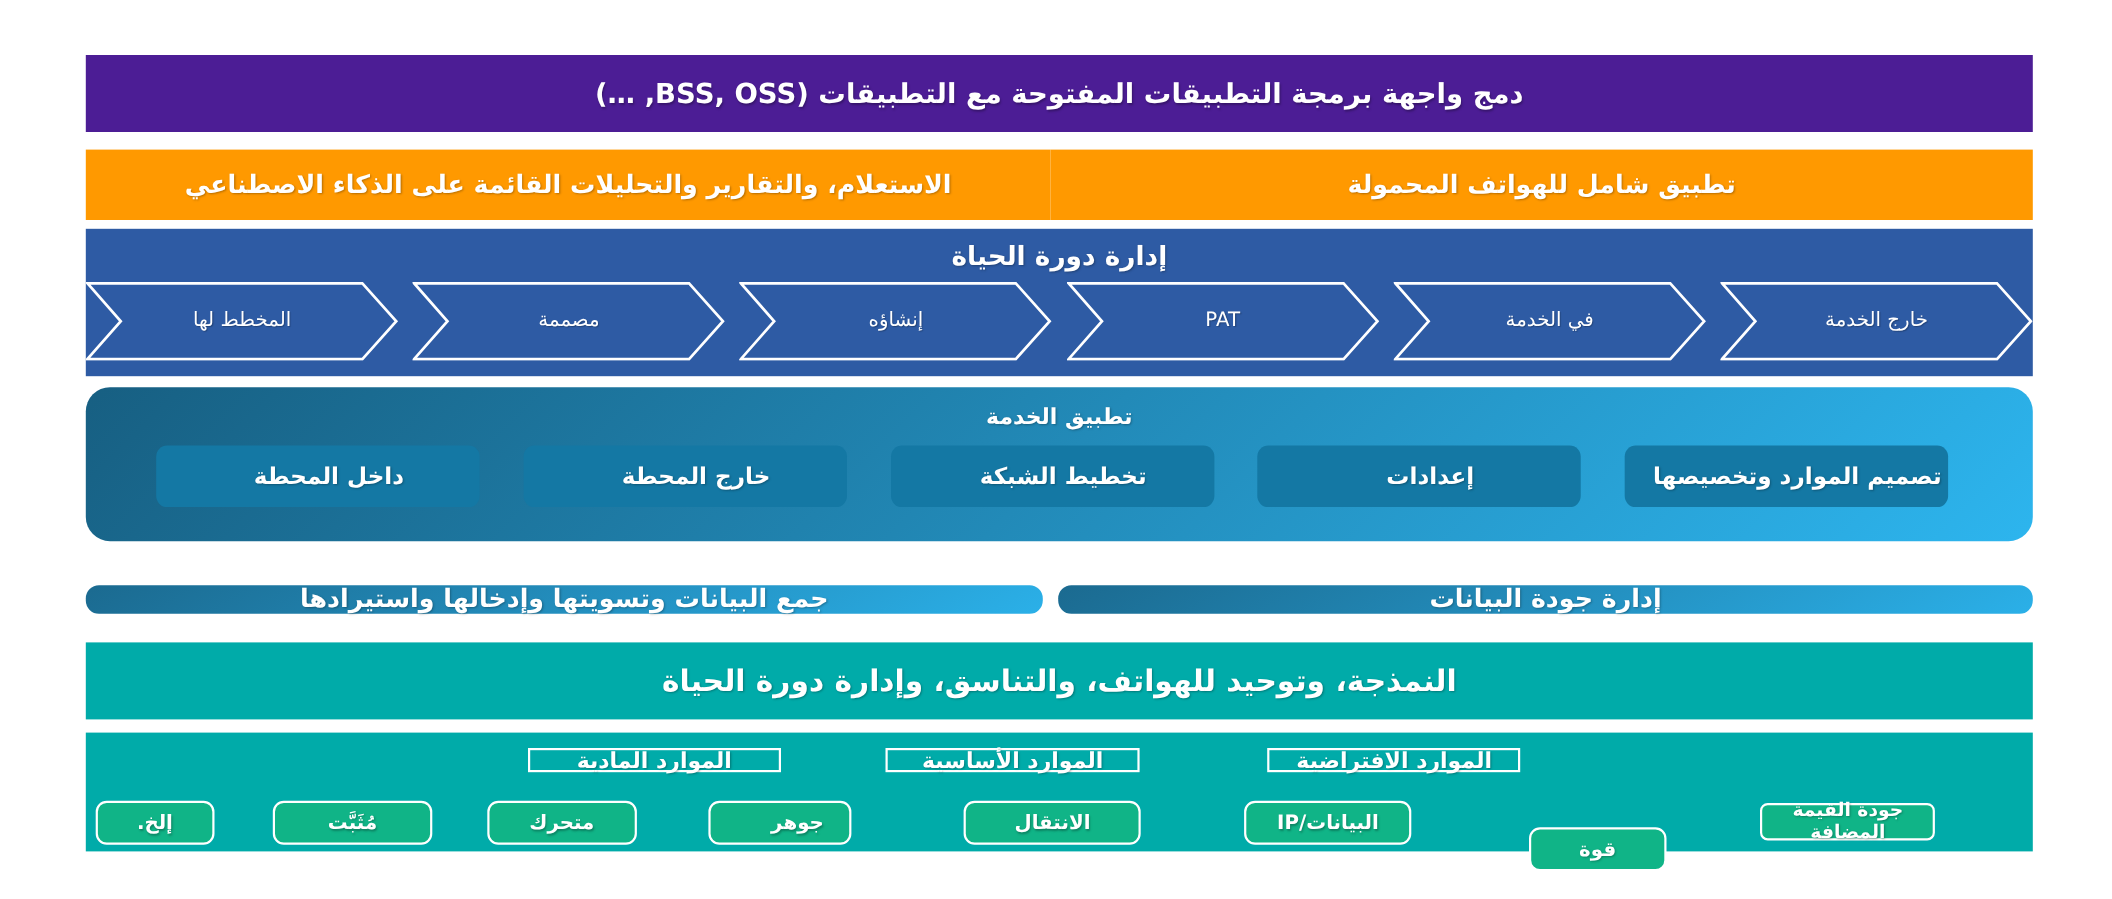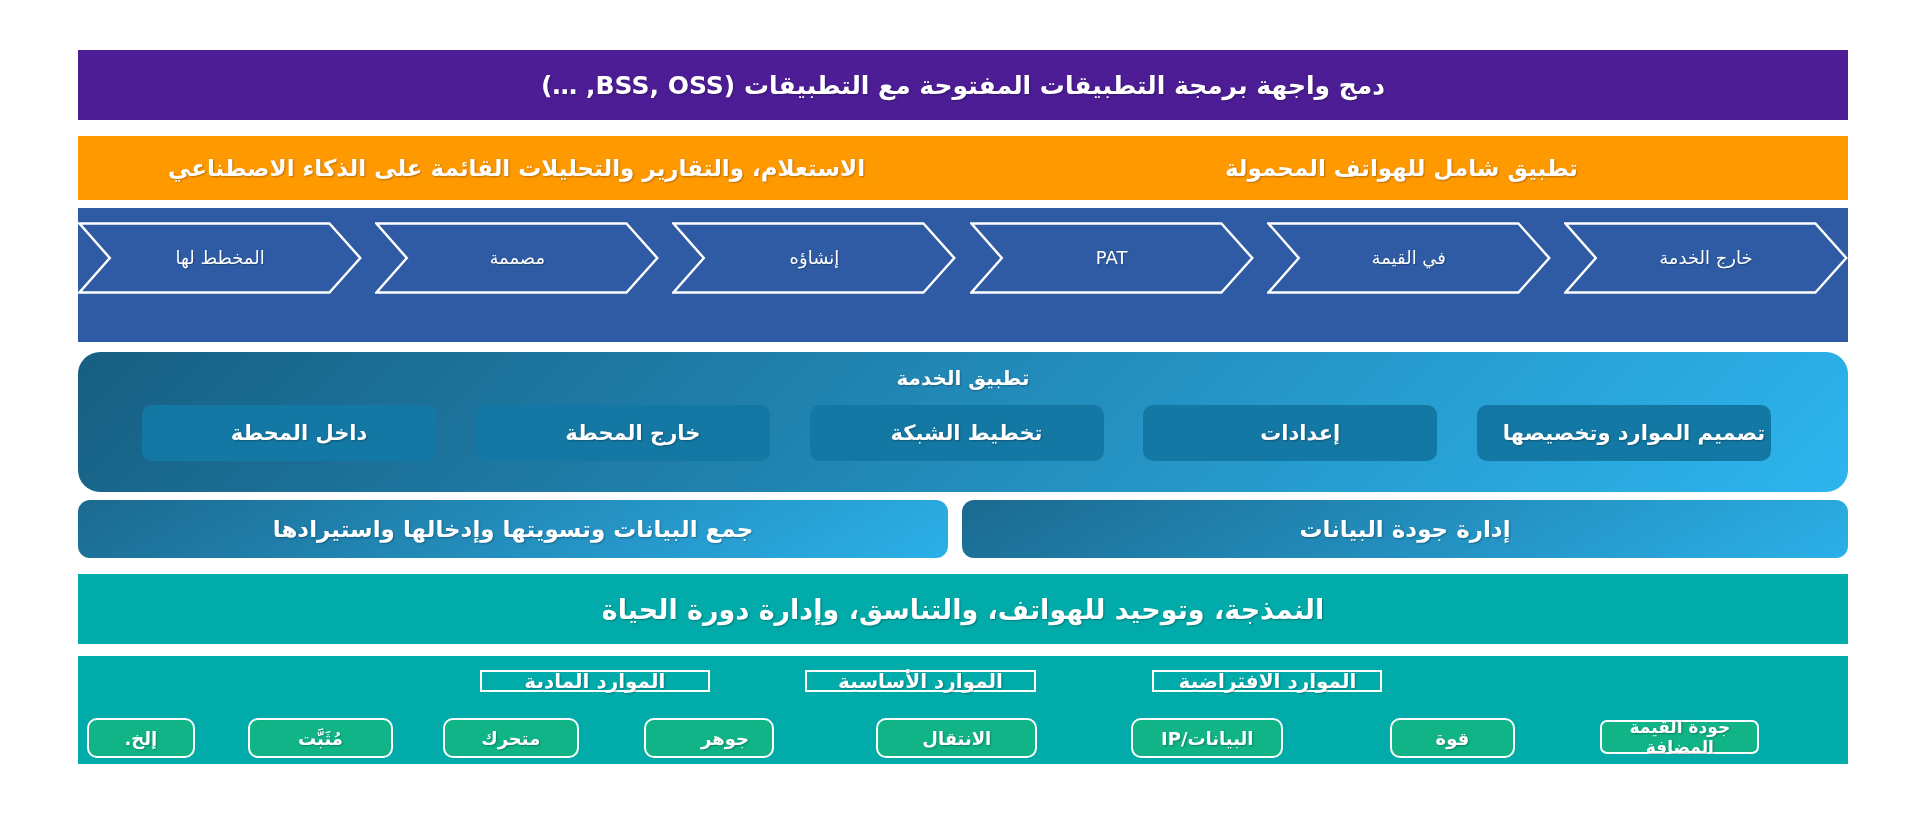--- a/index.html
+++ b/index.html
@@ -33,21 +33,21 @@
   
   .service{height:140px;border-radius:22px;background:linear-gradient(135deg,#175F82 0%,#2DB5EE 100%);
     margin-bottom:8px;padding-top:10px;}
   .service-title{font-size:20px;line-height:32px;}
   .modules{display:flex;justify-content:space-between;padding:11px 77px 0 64px;}
   .module-box{width:294px;height:56px;background:#1478A4;border-radius:10px;
     display:flex;align-items:center;justify-content:center;padding-left:20px;}
   .module-box .bar-text{font-size:21px;}
 
   
-  .data-row{display:flex;gap:14px;height:58px;margin-bottom:16px;}
+  .data-row{display:flex;gap:14px;height:58px;margin-bottom:26px;align-items:flex-end;}
   .data-bar{display:flex;align-items:center;justify-content:center;border-radius:12px;
     background:linear-gradient(150deg,#1B6A90 0%,#2BB0E8 100%);}
   .data-left{flex:870 0 0;}
   .data-right{flex:886 0 0;}
   .data-row .bar-text{font-size:23px;}
 
   
   .modeling{height:70px;background:#00ABA9;display:flex;align-items:center;justify-content:center;margin-bottom:12px;}
   .modeling .bar-text{font-size:27px;}
 
@@ -61,21 +61,21 @@
   .rg-2{left:60.7%;width:13%;}
   .res-item{position:absolute;top:62px;height:40px;background:#10B487;border:2.5px solid #fff;border-radius:10px;
     display:flex;align-items:center;justify-content:center;}
   .res-item .bar-text{font-size:18px;}
   .ri-0{left:0.5%;width:6.1%;}
   .ri-1{left:9.6%;width:8.2%;}
   .ri-2{left:20.6%;width:7.7%;}
   .ri-3{left:32.0%;width:7.3%;padding-left:32px;}
   .ri-4{left:45.1%;width:9.1%;}
   .ri-5{left:59.5%;width:8.6%;}
-  .ri-6{left:74.1%;width:7.1%;}
+  .ri-6{left:74.1%;width:7.1%;margin-top:24px;}
   .ri-7{left:86.0%;width:9.0%;top:64px;height:34px;border-radius:7px;border-width:2px;}
   .ri-7 .bar-text{font-size:17px;}
 </style>
 </head>
 <body>
 
 <div class="canvas">
   <div class="content">
 
     <div class="gold-bar">
@@ -85,20 +85,21 @@
     <div class="apps-row">
       <div class="app-bar app-left">
         <div class="bar-text" dir="rtl">الاستعلام، والتقارير والتحليلات القائمة على الذكاء الاصطناعي</div>
       </div>
       <div class="app-bar app-right">
         <div class="bar-text" dir="rtl">تطبيق شامل للهواتف المحمولة</div>
       </div>
     </div>
 
     <div class="lifecycle">
+      <div class="bar-text lifecycle-title" dir="rtl">إدارة دورة الحياة</div>
       <div class="stages">
 
         <div class="stage">
           <svg viewBox="0 0 295 72" preserveAspectRatio="none">
             <polygon points="1.5,1.5 261,1.5 293,36 261,70.5 1.5,70.5 33,36" fill="none" stroke="#ffffff" stroke-width="2.5"></polygon>
           </svg>
           <span class="stage-label" dir="rtl">المخطط لها</span>
         </div>
 
         <div class="stage">
@@ -119,21 +120,21 @@
           <svg viewBox="0 0 295 72" preserveAspectRatio="none">
             <polygon points="1.5,1.5 261,1.5 293,36 261,70.5 1.5,70.5 33,36" fill="none" stroke="#ffffff" stroke-width="2.5"></polygon>
           </svg>
           <span class="stage-label">PAT</span>
         </div>
 
         <div class="stage">
           <svg viewBox="0 0 295 72" preserveAspectRatio="none">
             <polygon points="1.5,1.5 261,1.5 293,36 261,70.5 1.5,70.5 33,36" fill="none" stroke="#ffffff" stroke-width="2.5"></polygon>
           </svg>
-          <span class="stage-label" dir="rtl">في القيمة</span>
+          <span class="stage-label" dir="rtl">في الخدمة</span>
         </div>
 
         <div class="stage">
           <svg viewBox="0 0 295 72" preserveAspectRatio="none">
             <polygon points="1.5,1.5 261,1.5 293,36 261,70.5 1.5,70.5 33,36" fill="none" stroke="#ffffff" stroke-width="2.5"></polygon>
           </svg>
           <span class="stage-label" dir="rtl">خارج الخدمة</span>
         </div>
 
       </div>

